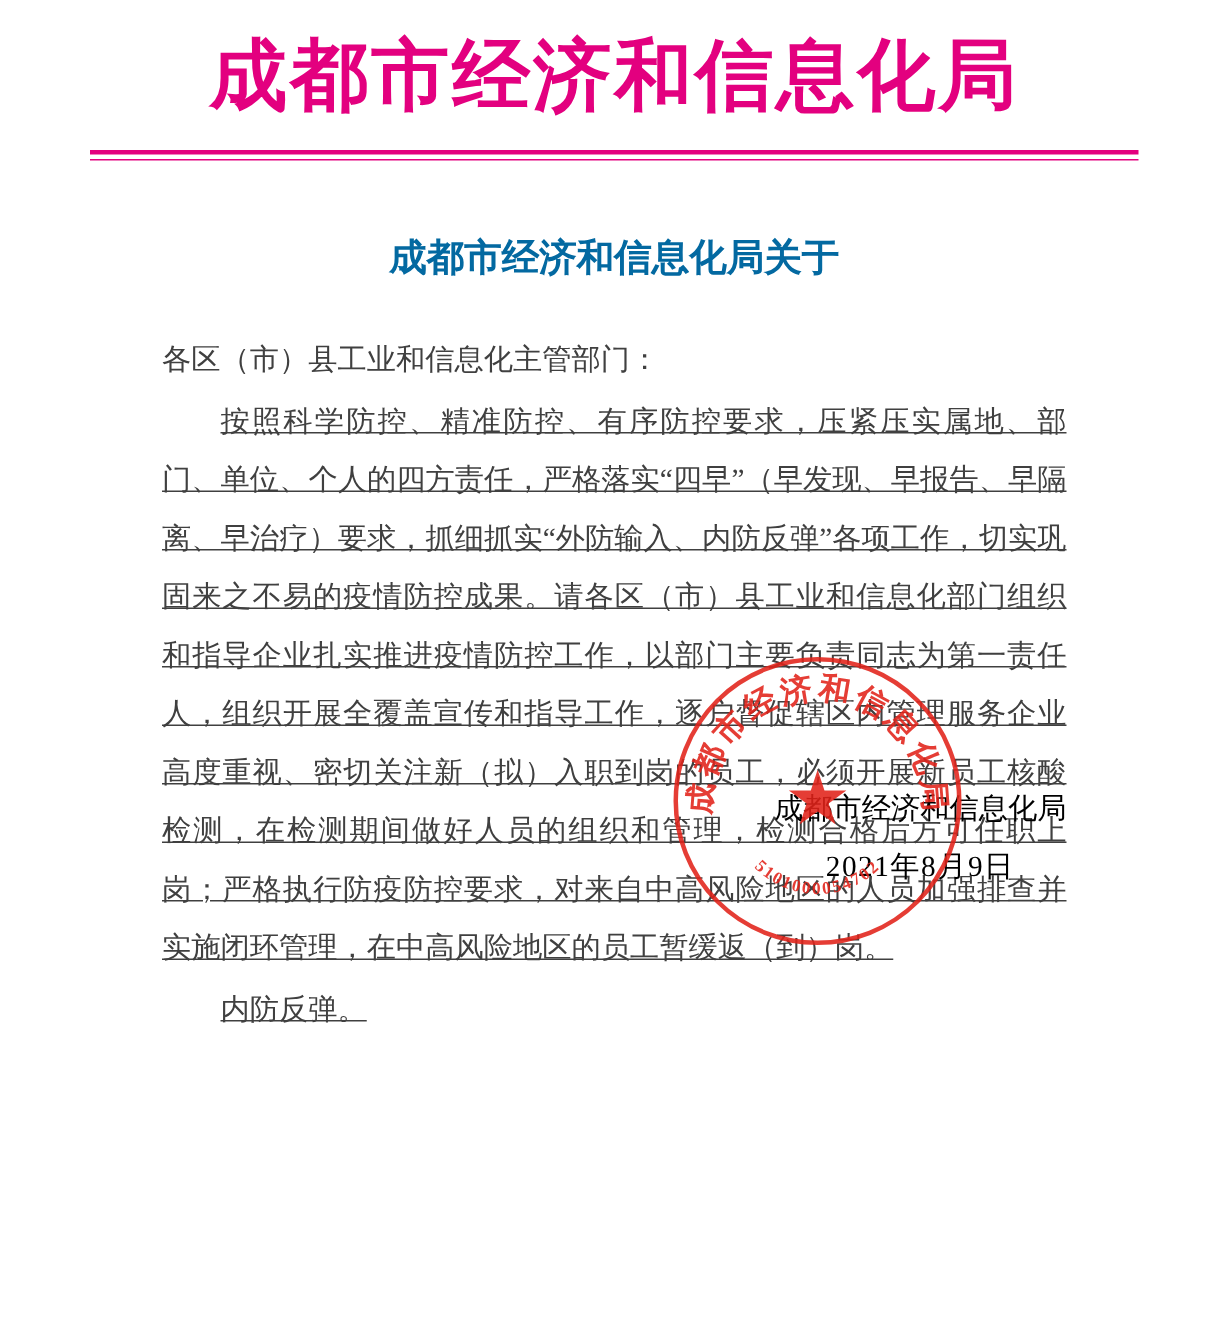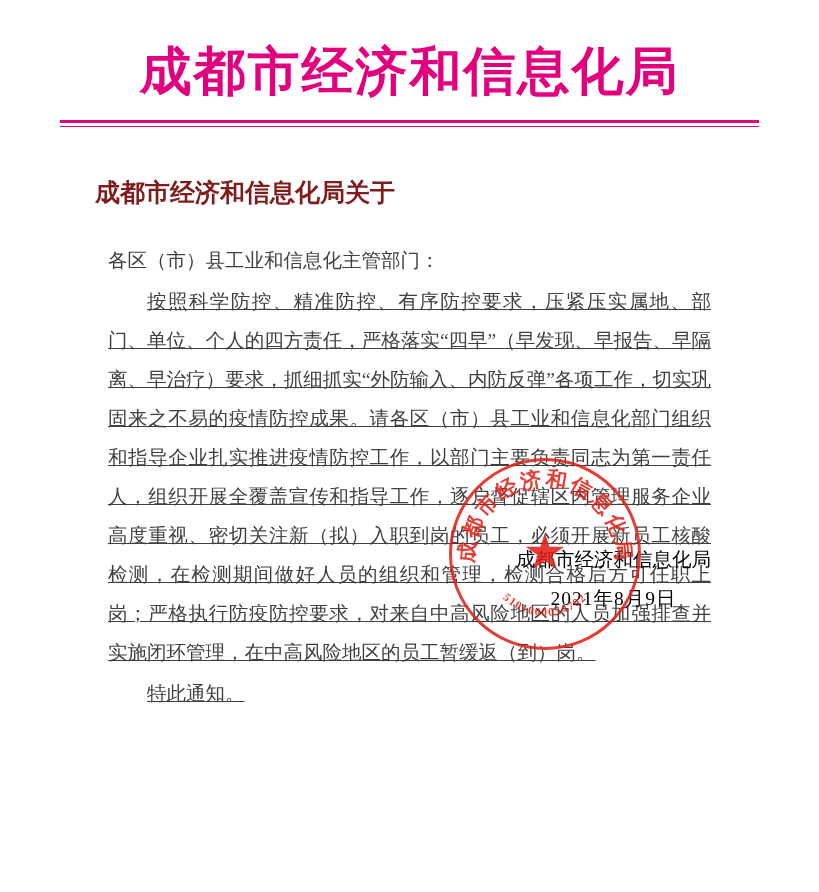--- a/index.html
+++ b/index.html
@@ -13,21 +13,20 @@
     overflow: hidden;
     font-family: "Liberation Serif", "DejaVu Serif", serif;
     color: #111111;
   }
   .page {
     position: relative;
     width: 819px;
     height: 638px;
     background: #ffffff;
     box-sizing: border-box;
-    margin-top: 20px;
   }
 
   
   .letterhead {
     padding: 22px 60px 0 60px;
     text-align: center;
   }
   .letterhead-title {
     color: #e3007f;
     font-family: "Liberation Serif", "DejaVu Serif", serif;
@@ -48,24 +47,25 @@
     height: 3px;
   }
   .rule-thin {
     height: 1px;
     background: #e3007f;
   }
 
   
   .doc-title {
     margin: 44px 95px 0 95px;
+    text-align: center;
     font-weight: bold;
     font-size: 25px;
     line-height: 1.75;
-    color: #7f1d1d;
+    color: #0369a1;
   }
   .doc-title .line {
     display: block;
     white-space: nowrap;
   }
 
   
   .body-block {
     margin: 26px 108px 0 108px;
     font-size: 19.5px;
@@ -158,21 +158,21 @@
     <div class="rule-thin"></div>
   </div>
 
   <div class="doc-title">
     <span class="line">成都市经济和信息化局关于</span>
   </div>
 
   <div class="body-block">
     <p class="salutation">各区（市）县工业和信息化主管部门：</p>
     <p class="para">按照科学防控、精准防控、有序防控要求，压紧压实属地、部门、单位、个人的四方责任，严格落实“四早”（早发现、早报告、早隔离、早治疗）要求，抓细抓实“外防输入、内防反弹”各项工作，切实巩固来之不易的疫情防控成果。请各区（市）县工业和信息化部门组织和指导企业扎实推进疫情防控工作，以部门主要负责同志为第一责任人，组织开展全覆盖宣传和指导工作，逐户督促辖区内管理服务企业高度重视、密切关注新（拟）入职到岗的员工，必须开展新员工核酸检测，在检测期间做好人员的组织和管理，检测合格后方可任职上岗；严格执行防疫防控要求，对来自中高风险地区的人员加强排查并实施闭环管理，在中高风险地区的员工暂缓返（到）岗。</p>
-    <p class="para">特此通知。</p>
+    <p class="para">内防反弹。</p>
   </div>
 
   <div class="seal">
     <div class="seal-inner">
       <svg viewBox="0 0 186 186" aria-hidden="true">
         <defs>
           <path id="arcTop" d="M 22,96 A 71,71 0 0 1 164,96"></path>
           <path id="arcBottom" d="M 34,96 A 59,59 0 0 0 152,96"></path>
         </defs>
         <text font-size="21" letter-spacing="2.5">

